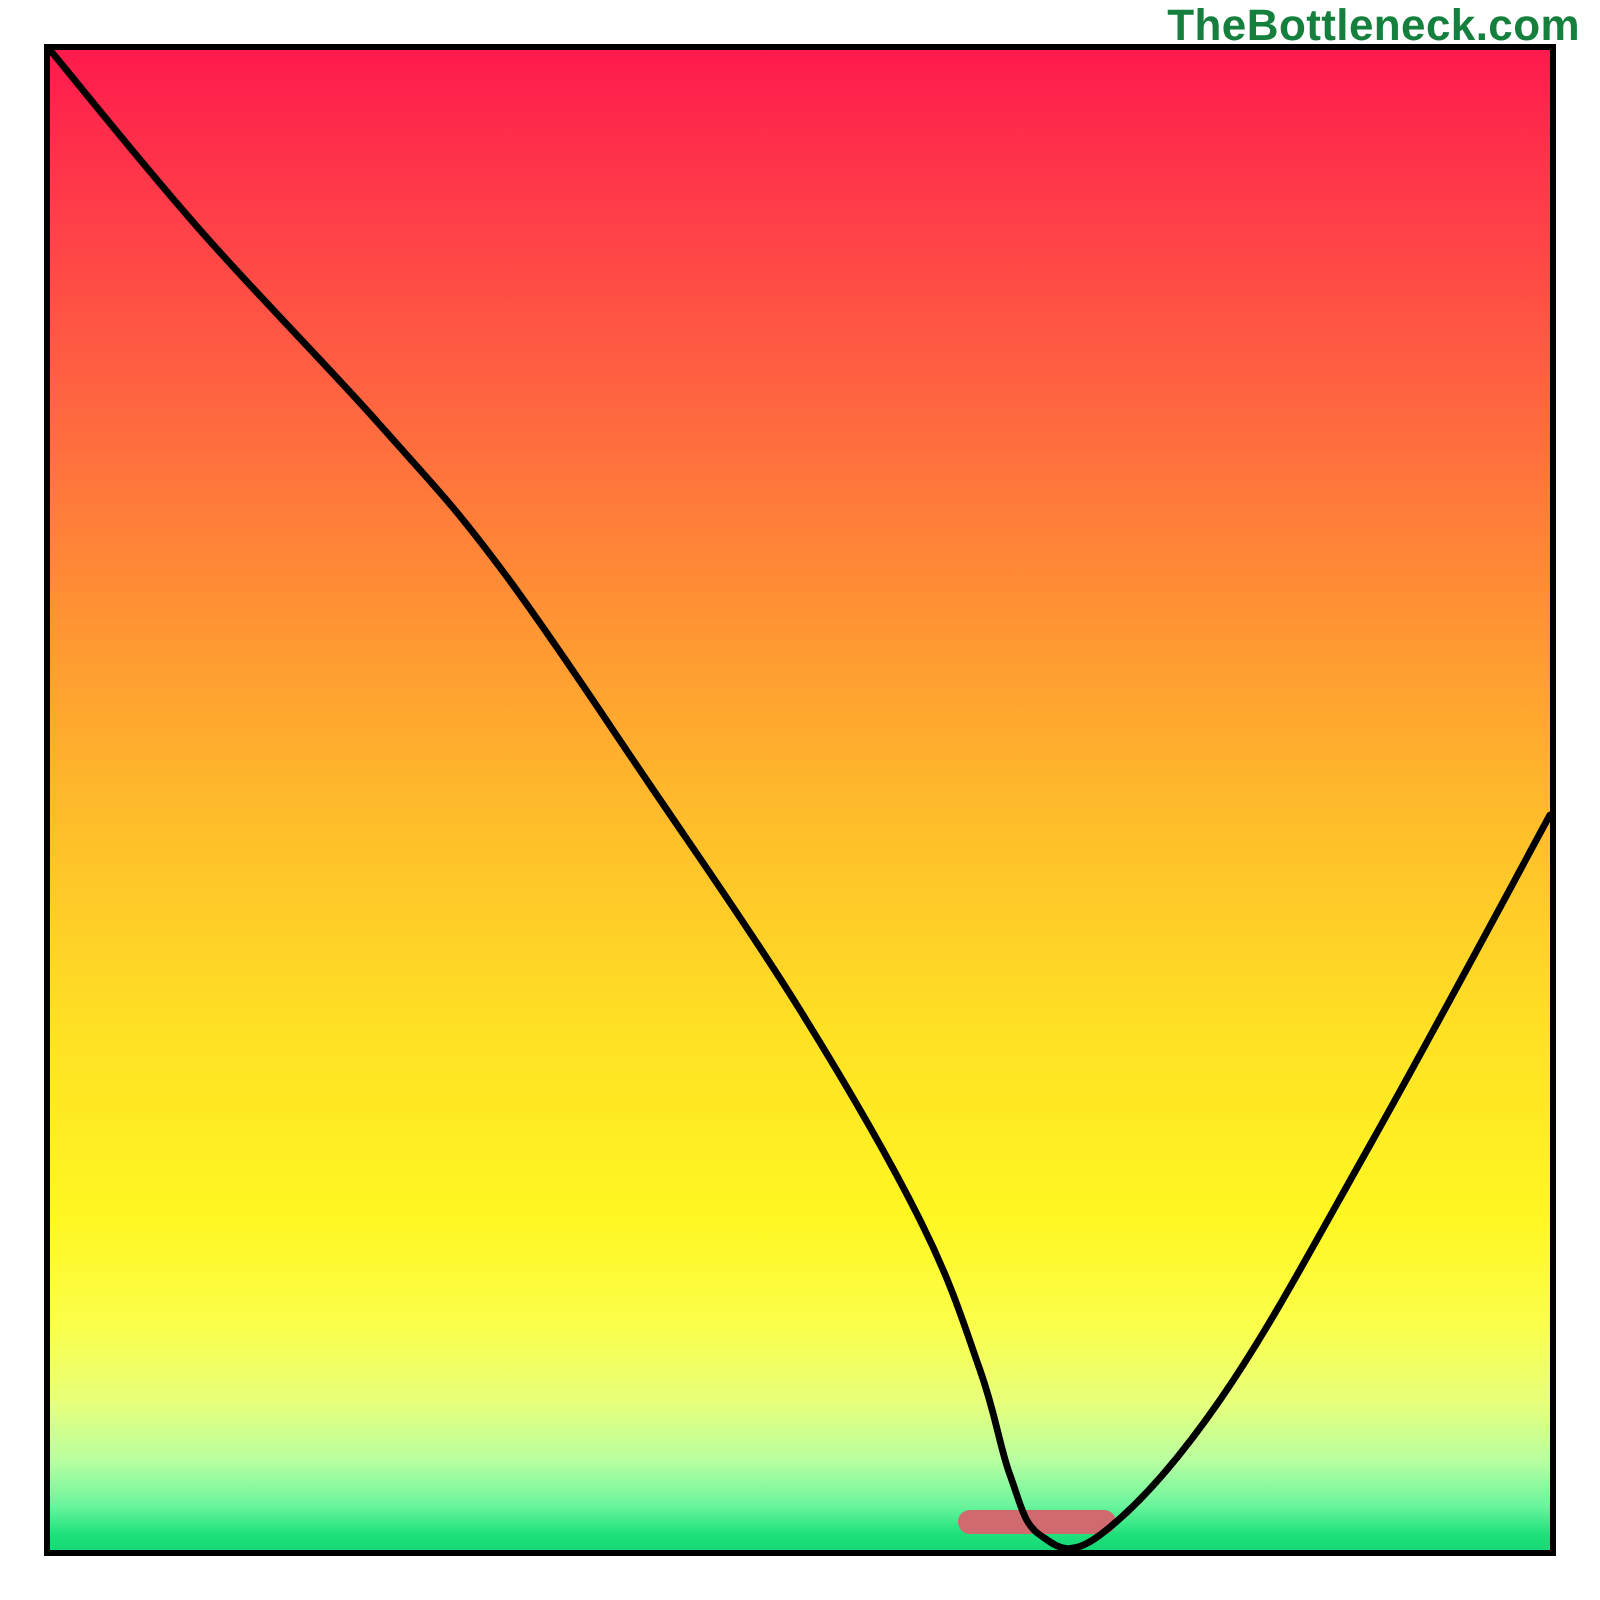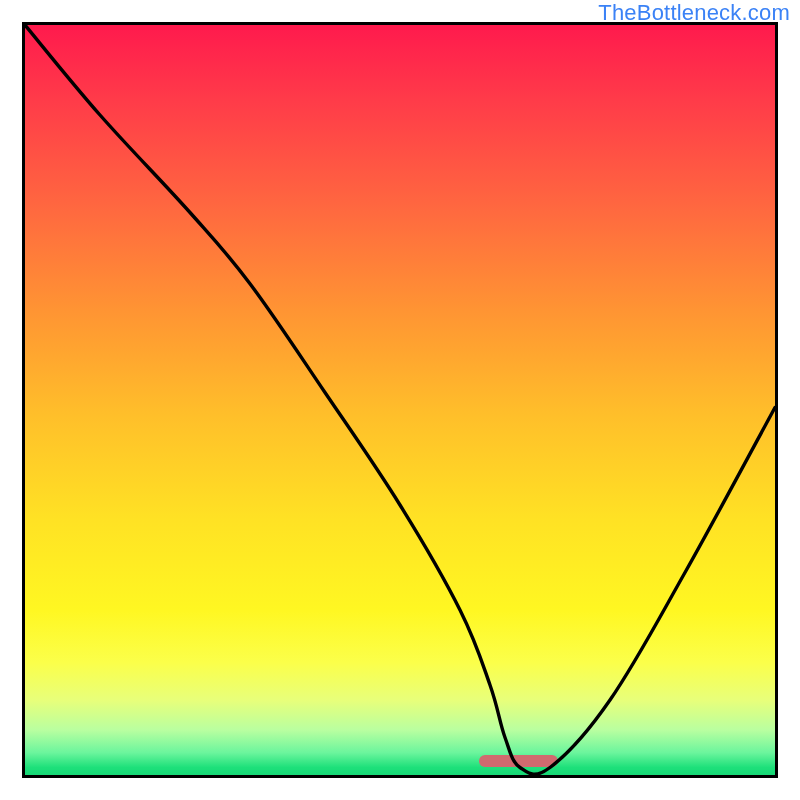--- a/index.html
+++ b/index.html
@@ -49,22 +49,22 @@
     position: absolute;
     inset: 0;
     width: 100%;
     height: 100%;
   }
   .watermark {
     position: absolute;
     top: 0px;
     right: 10px;
     font-size: 22px;
-    font-weight: 400;
-    color: #3b82f6;
+    font-weight: 700;
+    color: #15803d;
     letter-spacing: 0.2px;
   }
 </style>
 </head>
 <body>
 
 <div class="watermark">TheBottleneck.com</div>
 
 <div class="chart-frame">
 

